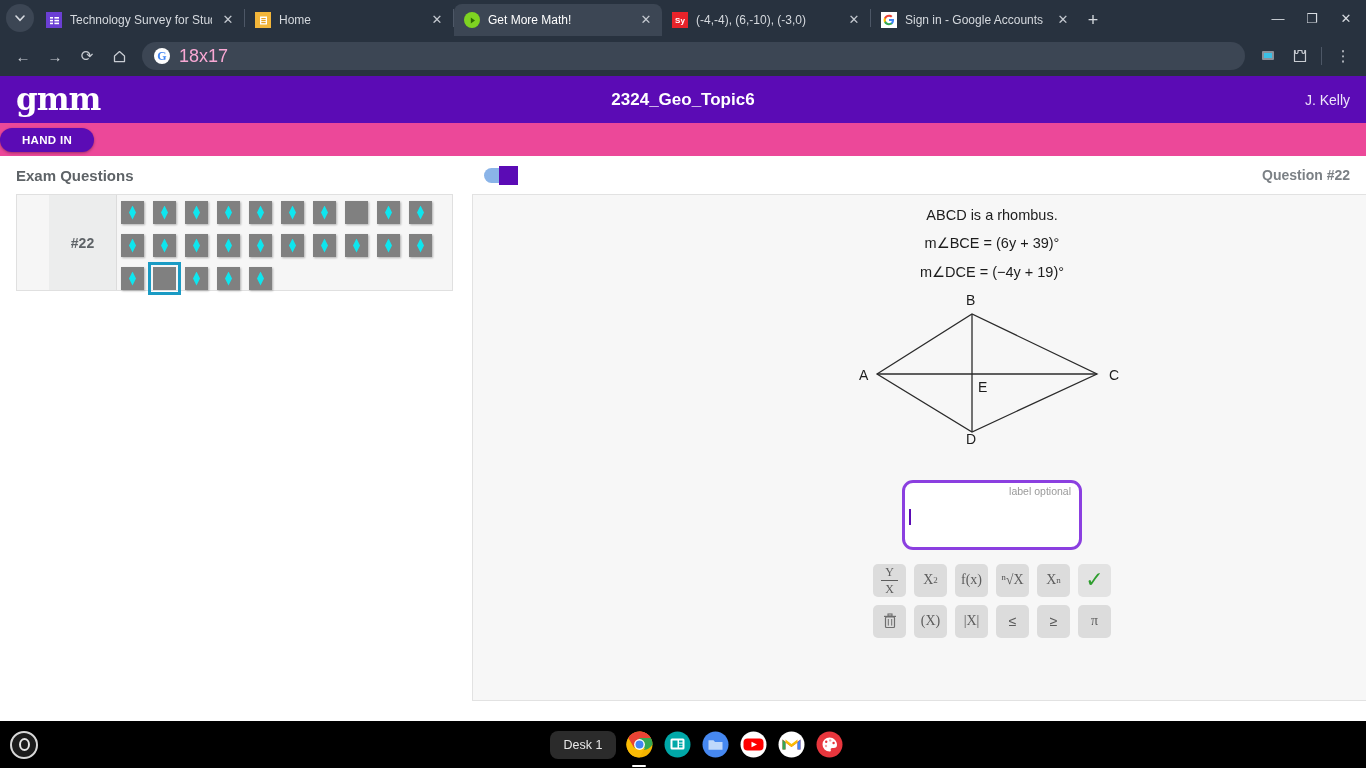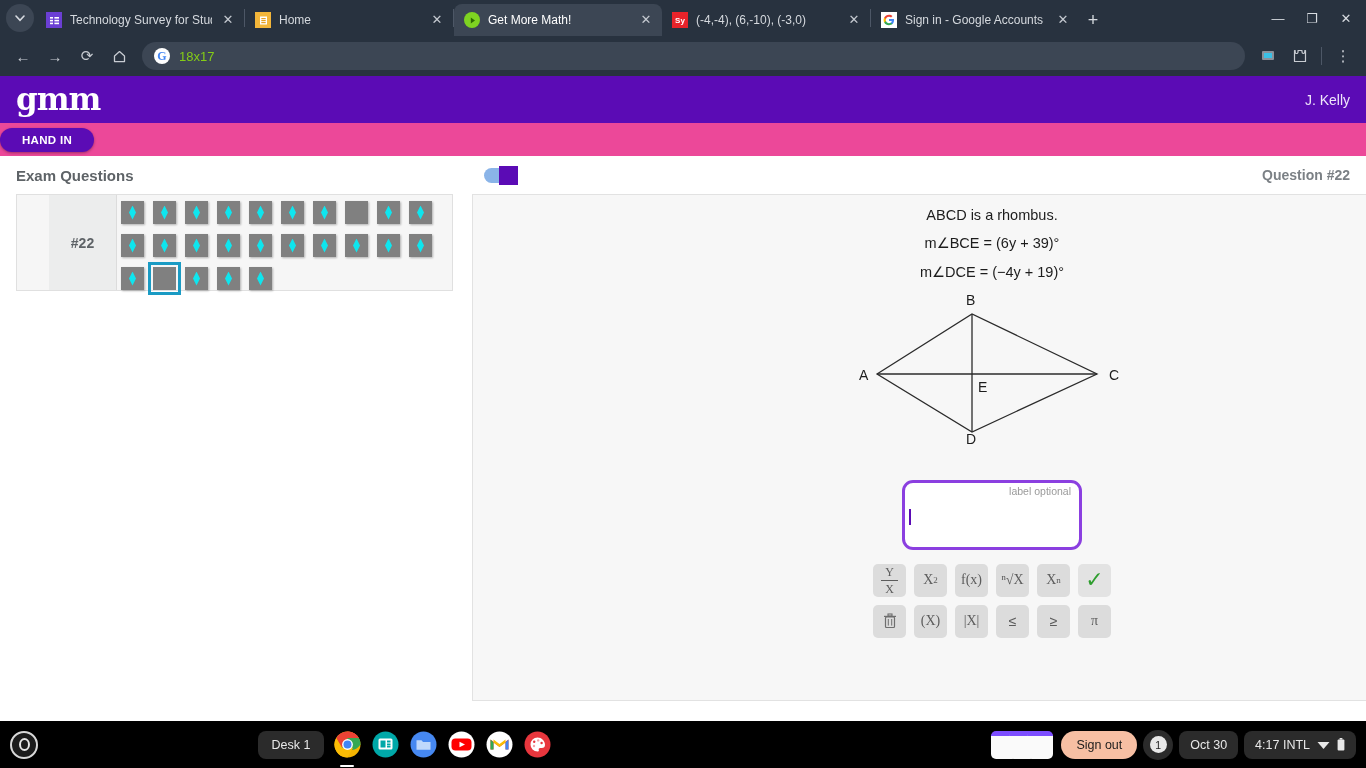--- a/index.html
+++ b/index.html
@@ -78,21 +78,21 @@
     padding: 0 12px; min-width: 0;
   }
   .omni-g {
     width: 16px; height: 16px; border-radius: 50%;
     background: #ffffff; color: #4285f4;
     font-size: 12px; font-weight: bold;
     display: flex; align-items: center; justify-content: center;
     flex: 0 0 16px; font-family: "Liberation Serif", serif;
   }
   .omni-text {
-    font-size: 13px; color: #84cc16;
+    font-size: 18px; color: #f9a8d4;
     white-space: nowrap; overflow: hidden; text-align: right;
   }
   .tb-sep { width: 1px; height: 18px; background: #4d5766; margin: 0 4px; }
 
   
   .gmm-header {
     height: 47px; background: #5b0bb5;
     display: flex; align-items: center;
     padding: 0 16px; position: relative;
   }
@@ -418,20 +418,21 @@
           <path d="M6 2.5h4v1.6a1.4 1.4 0 1 0 2.8 0V2.5h.7v11H2.5V2.5h.7v1.6a1.4 1.4 0 1 0 2.8 0z" fill="none" stroke="#c8ccd2" stroke-width="1.2" stroke-linejoin="round"></path>
         </svg>
     </div>
     <div class="tb-sep"></div>
     <div class="tb-icon">⋮</div>
   </div>
 </div>
 
 <div class="gmm-header">
   <div class="gmm-logo">gmm</div>
+  <div class="gmm-title">2324_Geo_Topic6</div>
   <div class="gmm-user">J. Kelly</div>
 </div>
 
 <div class="handin-row">
   <button class="handin-btn">HAND IN</button>
 </div>
 
 <div class="subbar">
   <div class="subbar-title">Exam Questions</div>
   <div class="toggle">
@@ -652,35 +653,13 @@
           <circle cx="13.5" cy="13.5" r="13" fill="#e8363d"></circle>
           <path d="M13.5 6.5a7 7 0 0 0 0 14c1.2 0 1.6-.8 1.3-1.6-.4-1 .3-1.9 1.4-1.9h1.5a3.3 3.3 0 0 0 3.3-3.3c0-3.9-3.4-7.2-7.5-7.2z" fill="#fff"></path>
           <circle cx="10.2" cy="10.8" r="1.2" fill="#e8363d"></circle>
           <circle cx="14.2" cy="9.4" r="1.2" fill="#f3a3a6"></circle>
           <circle cx="17.6" cy="12" r="1.2" fill="#e8363d"></circle>
           <circle cx="10" cy="15" r="1.2" fill="#f3a3a6"></circle>
         </svg>
     </div>
   </div>
 
-  <div class="shelf-right">
-    <div class="tray-thumbs">
-      <div class="thumb"></div>
-      <div class="thumb"></div>
-      <div class="thumb"></div>
-    </div>
-    <button class="signout-btn">Sign out</button>
-    <div class="tray-count">
-      <span>1</span>
-    </div>
-    <div class="tray-chip">Oct 30</div>
-    <div class="tray-chip">
-      <span>4:17 INTL</span>
-      <svg width="13" height="11" viewBox="0 0 13 11">
-          <polygon points="6.5,10 0.5,3 12.5,3" fill="#e8e8e8"></polygon>
-        </svg>
-      <svg width="8" height="13" viewBox="0 0 8 13">
-          <rect x="2.6" y="0" width="2.8" height="1.6" fill="#e8e8e8"></rect>
-          <rect x="0.6" y="1.6" width="6.8" height="11" rx="1" fill="#e8e8e8"></rect>
-        </svg>
-    </div>
-  </div>
 </div>
 
 </body></html>

